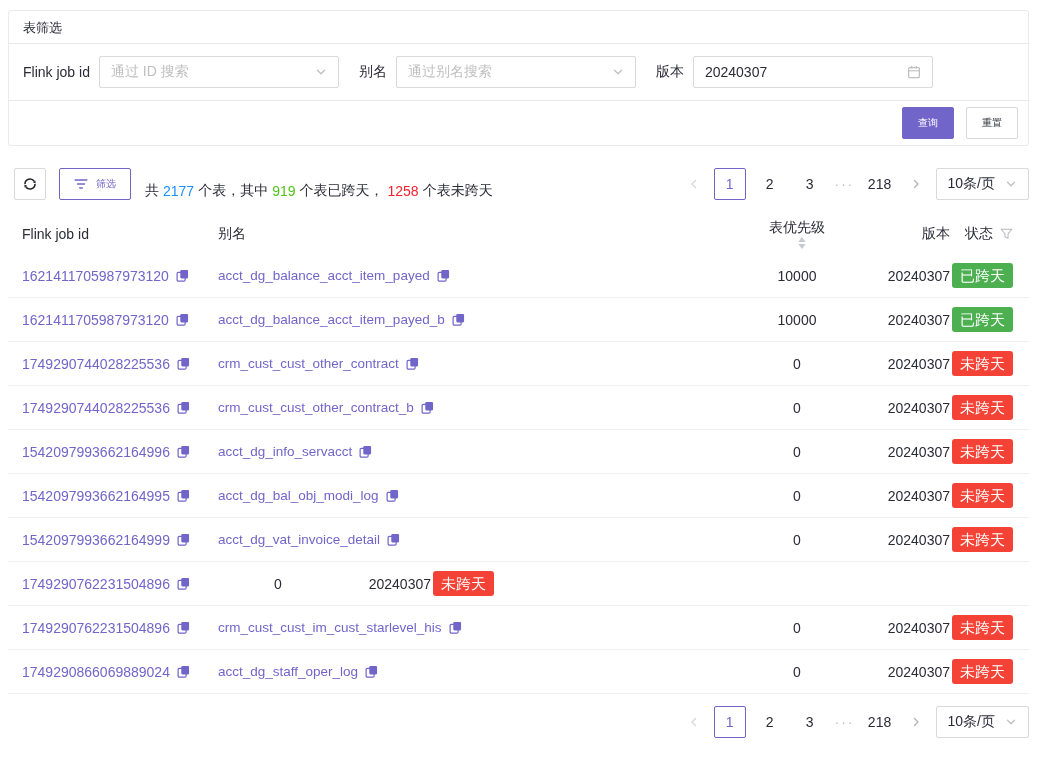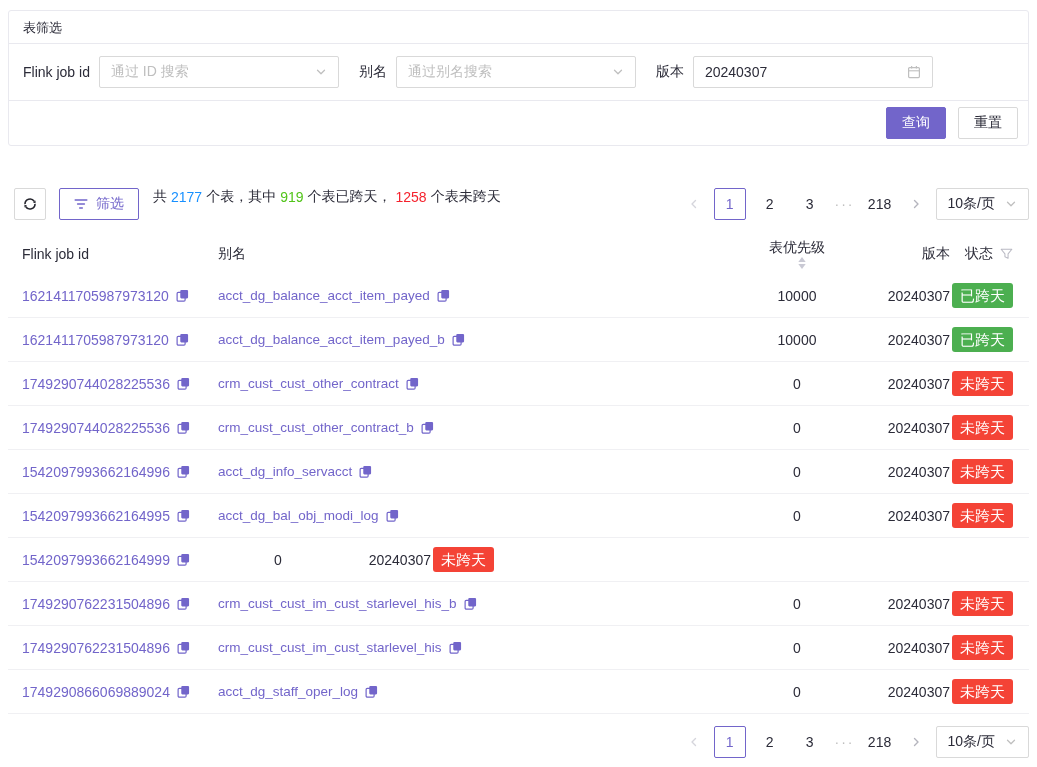--- a/index.html
+++ b/index.html
@@ -25,28 +25,28 @@
   }
   .placeholder { color: #bfbfbf; }
   .input-value { color: #2b2b38; }
   .suffix-icon { color: #bfbfbf; flex: 0 0 auto; }
   .card-footer {
     border-top: 1px solid #e9e9ef; height: 45px;
     display: flex; align-items: center; justify-content: flex-end; gap: 12px; padding: 0 10px;
   }
   .btn {
     height: 32px; padding: 0 15px; border-radius: 2px; border: 1px solid #d9d9d9;
-    background: #fff; font-size: 14px; color: #2b2b38; cursor: pointer;
+    background: #fff; font-size: 10px; color: #2b2b38; cursor: pointer;
     font-family: inherit; display: inline-flex; align-items: center; justify-content: center;
   }
   .btn.primary { background: #7265ca; border-color: #7265ca; color: #fff; }
   .btn.outline-accent { border-color: #7265ca; color: #7265ca; gap: 8px; padding: 0 14px; }
 
   
-  .toolbar { display: flex; align-items: flex-start; margin-top: 42px; padding-left: 6px; }
+  .toolbar { display: flex; align-items: flex-end; margin-top: 22px; padding-left: 6px; }
   .icon-btn {
     width: 32px; height: 32px; border: 1px solid #d9d9d9; border-radius: 2px; background: #fff;
     display: flex; align-items: center; justify-content: center; color: #26262e; cursor: pointer; margin-right: 13px;
   }
   .summary { margin-left: 14px; display: flex; align-items: center; gap: 4px; white-space: nowrap; }
   .num.blue { color: #1890ff; }
   .num.green { color: #52c41a; }
   .num.red { color: #f5222d; }
   .spacer { flex: 1; }
 
@@ -393,38 +393,38 @@
 
     <div class="tr">
       <div class="td col-id">
           <a class="cell-link">1542097993662164999</a>
           <span class="copy-btn">
             <svg width="13" height="13">
               <use href="#i-copy"></use>
             </svg>
           </span>
         </div>
+      <div class="td col-alias">
+          <a class="cell-link">acct_dg_vat_invoice_detail</a>
+          <span class="copy-btn">
+            <svg width="13" height="13">
+              <use href="#i-copy"></use>
+            </svg>
+          </span>
+        </div>
       <div class="td col-priority">0</div>
       <div class="td col-version">20240307</div>
       <div class="td col-status">
           <span class="badge red">未跨天</span>
         </div>
     </div>
 
     <div class="tr">
       <div class="td col-id">
           <a class="cell-link">1749290762231504896</a>
-          <span class="copy-btn">
-            <svg width="13" height="13">
-              <use href="#i-copy"></use>
-            </svg>
-          </span>
-        </div>
-      <div class="td col-alias">
-          <a class="cell-link">crm_cust_cust_im_cust_starlevel_his_b</a>
           <span class="copy-btn">
             <svg width="13" height="13">
               <use href="#i-copy"></use>
             </svg>
           </span>
         </div>
       <div class="td col-priority">0</div>
       <div class="td col-version">20240307</div>
       <div class="td col-status">
           <span class="badge red">未跨天</span>

